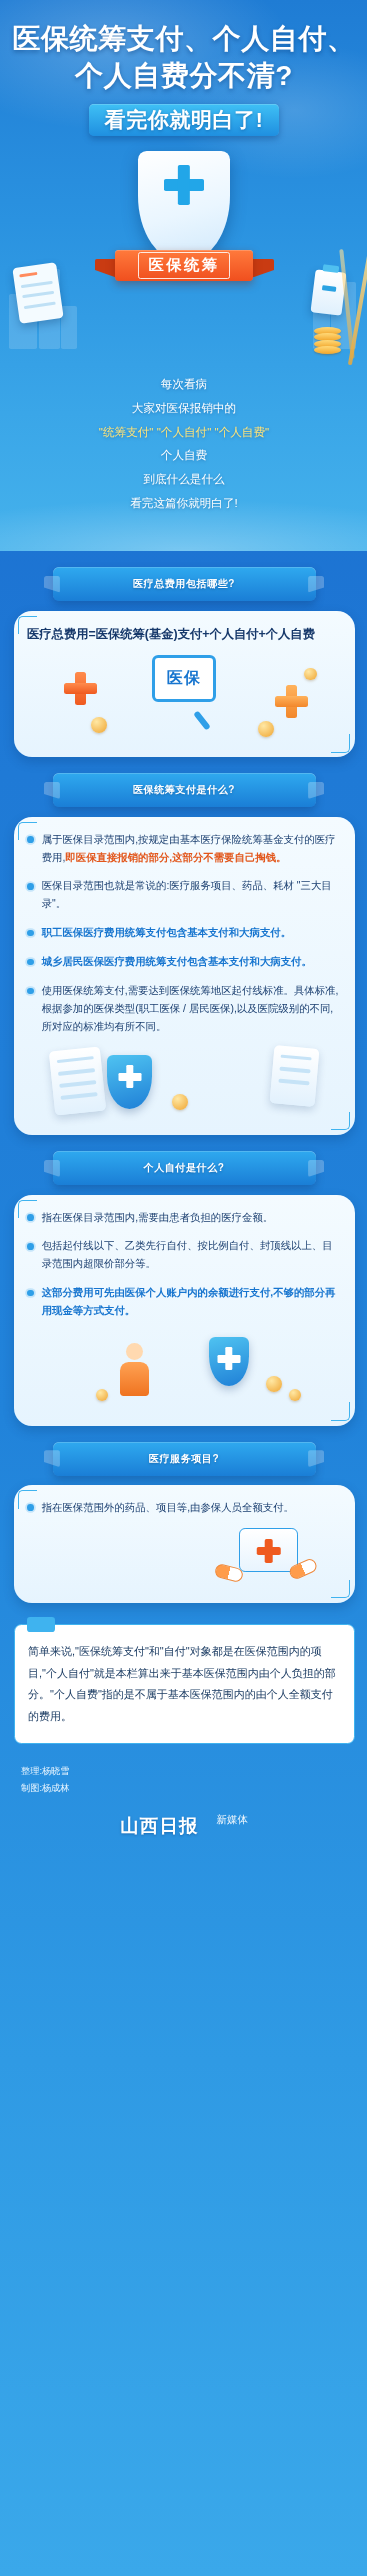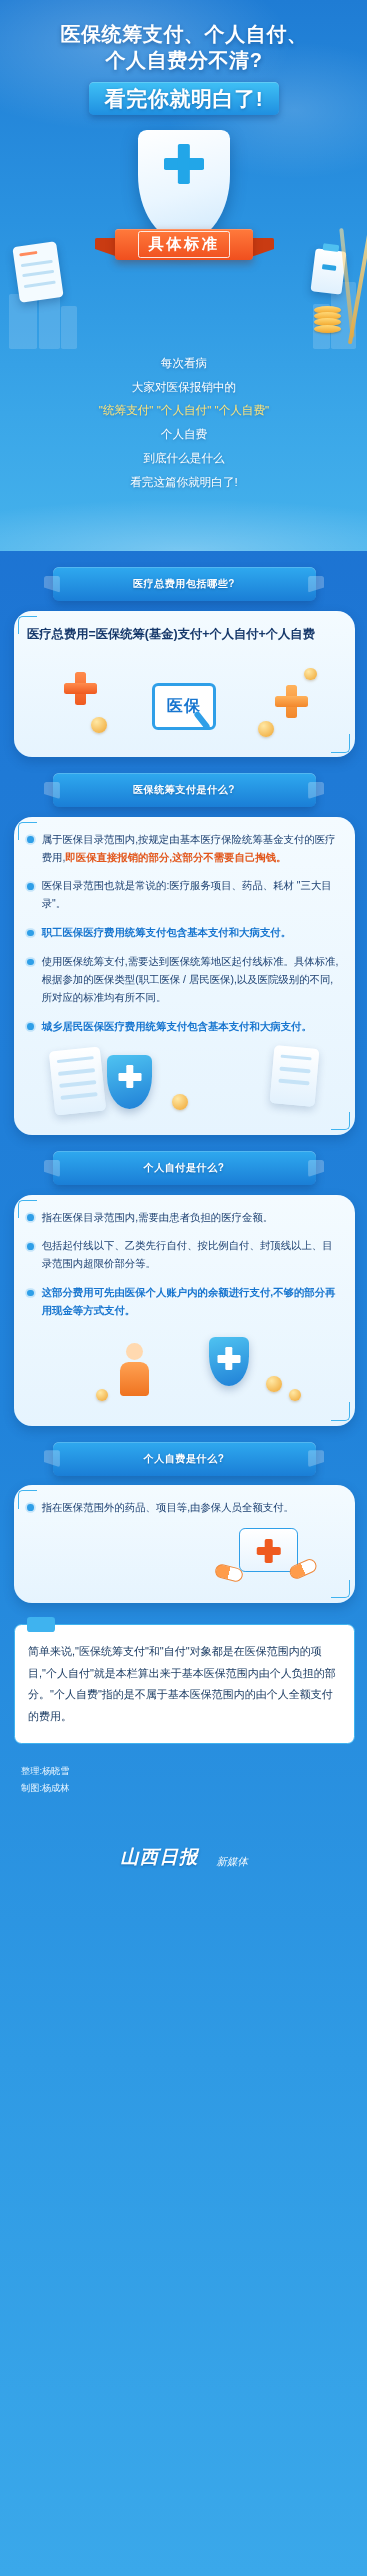--- a/index.html
+++ b/index.html
@@ -28,21 +28,21 @@
       radial-gradient(ellipse 257px 123px at 30% 8%, rgba(255,255,255,0.22), rgba(255,255,255,0) 70%),
       radial-gradient(ellipse 184px 98px at 80% 20%, rgba(255,255,255,0.16), rgba(255,255,255,0) 70%);
   }
   .hero-title-wrap {
     position: relative;
     padding-top: 21px;
     text-align: center;
     z-index: 6;
   }
   .hero-title {
-    font-size: 20px;
+    font-size: 28px;
     font-weight: bold;
     color: #ffffff;
     line-height: 1.32;
     letter-spacing: 0.6px;
     text-shadow: 0 1.8px 4.3px rgba(6,50,110,0.45);
   }
   .hero-sub-band {
     display: inline-block;
     margin-top: 8.6px;
     padding: 4.3px 16px 5.5px;
@@ -260,21 +260,21 @@
     position: absolute; width: 33px; height: 33px;
   }
   .cross:before, .cross:after {
     content:""; position:absolute; background: linear-gradient(180deg,#ff8b4c,#ef5a1f);
     border-radius: 2.5px;
   }
   .cross:before { left: 11px; top: 0; width: 11px; height: 33px; }
   .cross:after { left: 0; top: 11px; width: 33px; height: 11px; }
   .cross.c2:before, .cross.c2:after { background: linear-gradient(180deg,#ffb25c,#f2872a); }
   .magnifier {
-    position: absolute; left: 50%; top: 32px; transform: translateX(-50%);
+    position: absolute; left: 50%; top: 4px; transform: translateX(-50%);
     width: 64px; height: 47px;
     background: #fff; border: 3.1px solid #2f9fe8; border-radius: 6.1px;
     display:flex; align-items:center; justify-content:center;
   }
   .magnifier span { font-size: 16px; font-weight: bold; color: #1775cf; letter-spacing: 1.2px;}
   .mag-handle {
     position: absolute; left: 50%; top: 59px; margin-left: 14.7px;
     width: 6.1px; height: 21px; background: #2f9fe8; border-radius: 3.7px;
     transform: rotate(-38deg);
   }
@@ -354,21 +354,21 @@
   }
   
   .credits {
     margin: 18.4px 0 0 21px;
     color: #eaf6ff; font-size: 9.2px; line-height: 1.9;
   }
   
   .footer {
     margin-top: 16px;
     height: 56px;
-    display: flex; align-items: flex-end; justify-content: center; gap: 18px; font-style: italic;
+    display: flex; align-items: flex-start; justify-content: center; gap: 18px;
   }
   .footer .logo-cn {
     font-size: 18.4px; font-weight: bold; color: #ffffff;
     font-family: "Liberation Serif", serif;
     letter-spacing: 1.2px;
     text-shadow: 0 1.2px 2.5px rgba(6,50,110,0.4);
   }
   .footer .logo-sub {
     font-size: 10.4px; color: #ffffff; opacity: .95;
   }
@@ -409,21 +409,21 @@
         <div class="coin"></div>
           <div class="coin"></div>
           <div class="coin"></div>
           <div class="coin"></div>
       </div>
       <div class="shield"></div>
       <div class="ribbon-tail-l"></div>
       <div class="ribbon-tail-r"></div>
       <div class="ribbon">
         <div class="ribbon-inner">
-          <span class="ribbon-text">具体标准</span>
+          <span class="ribbon-text">医保统筹</span>
         </div>
       </div>
     </div>
 
     <div class="hero-lead">
       <div>每次看病</div>
       <div>大家对医保报销中的</div>
       <div class="q">"统筹支付" "个人自付" "个人自费"</div>
       <div>个人自费</div>
       <div>到底什么是什么</div>
@@ -465,24 +465,24 @@
         <li>
           <span>属于医保目录范围内,按规定由基本医疗保险统筹基金支付的医疗费用,</span><span class="hl">即医保直接报销的部分,这部分不需要自己掏钱。</span>
         </li>
         <li>
           <span>医保目录范围也就是常说的:医疗服务项目、药品、耗材 "三大目录"。</span>
         </li>
         <li>
           <span class="hl-blue">职工医保医疗费用统筹支付包含基本支付和大病支付。</span>
         </li>
         <li>
+          <span class="hl-blue">城乡居民医保医疗费用统筹支付包含基本支付和大病支付。</span>
+        </li>
+        <li>
           <span>使用医保统筹支付,需要达到医保统筹地区起付线标准。具体标准,根据参加的医保类型(职工医保 / 居民医保),以及医院级别的不同,所对应的标准均有所不同。</span>
-        </li>
-        <li>
-          <span class="hl-blue">城乡居民医保医疗费用统筹支付包含基本支付和大病支付。</span>
         </li>
       </ul>
       <div class="illus" style="height:80px;">
         <div class="doc-blue" style="left:24.5px; top:8.6px; transform:rotate(-6deg);">
           <i></i>
             <i></i>
             <i></i>
             <i></i>
         </div>
         <div class="shield-sm" style="left:80px; top:14.7px;"></div>
@@ -522,21 +522,21 @@
         <div class="shield-sm" style="right:92px; top:12.3px; width:40px; height:49px;"></div>
         <div class="coin-sm" style="right:59px; top:51px;"></div>
         <div class="coin-sm" style="right:40px; top:64px; width:12.3px; height:12.3px;"></div>
         <div class="coin-sm" style="left:69px; top:64px; width:12.3px; height:12.3px;"></div>
       </div>
     </div>
   </div>
 
   <div class="section">
     <div class="sec-head">
-      <span>个人自费是什么?</span>
+      <span>医疗服务项目?</span>
     </div>
     <div class="card">
       <div class="corner-tl"></div>
       <div class="corner-br"></div>
       <ul class="bullets">
         <li>
           <span>指在医保范围外的药品、项目等,由参保人员全额支付。</span>
         </li>
       </ul>
       <div class="illus" style="height:67px;">

